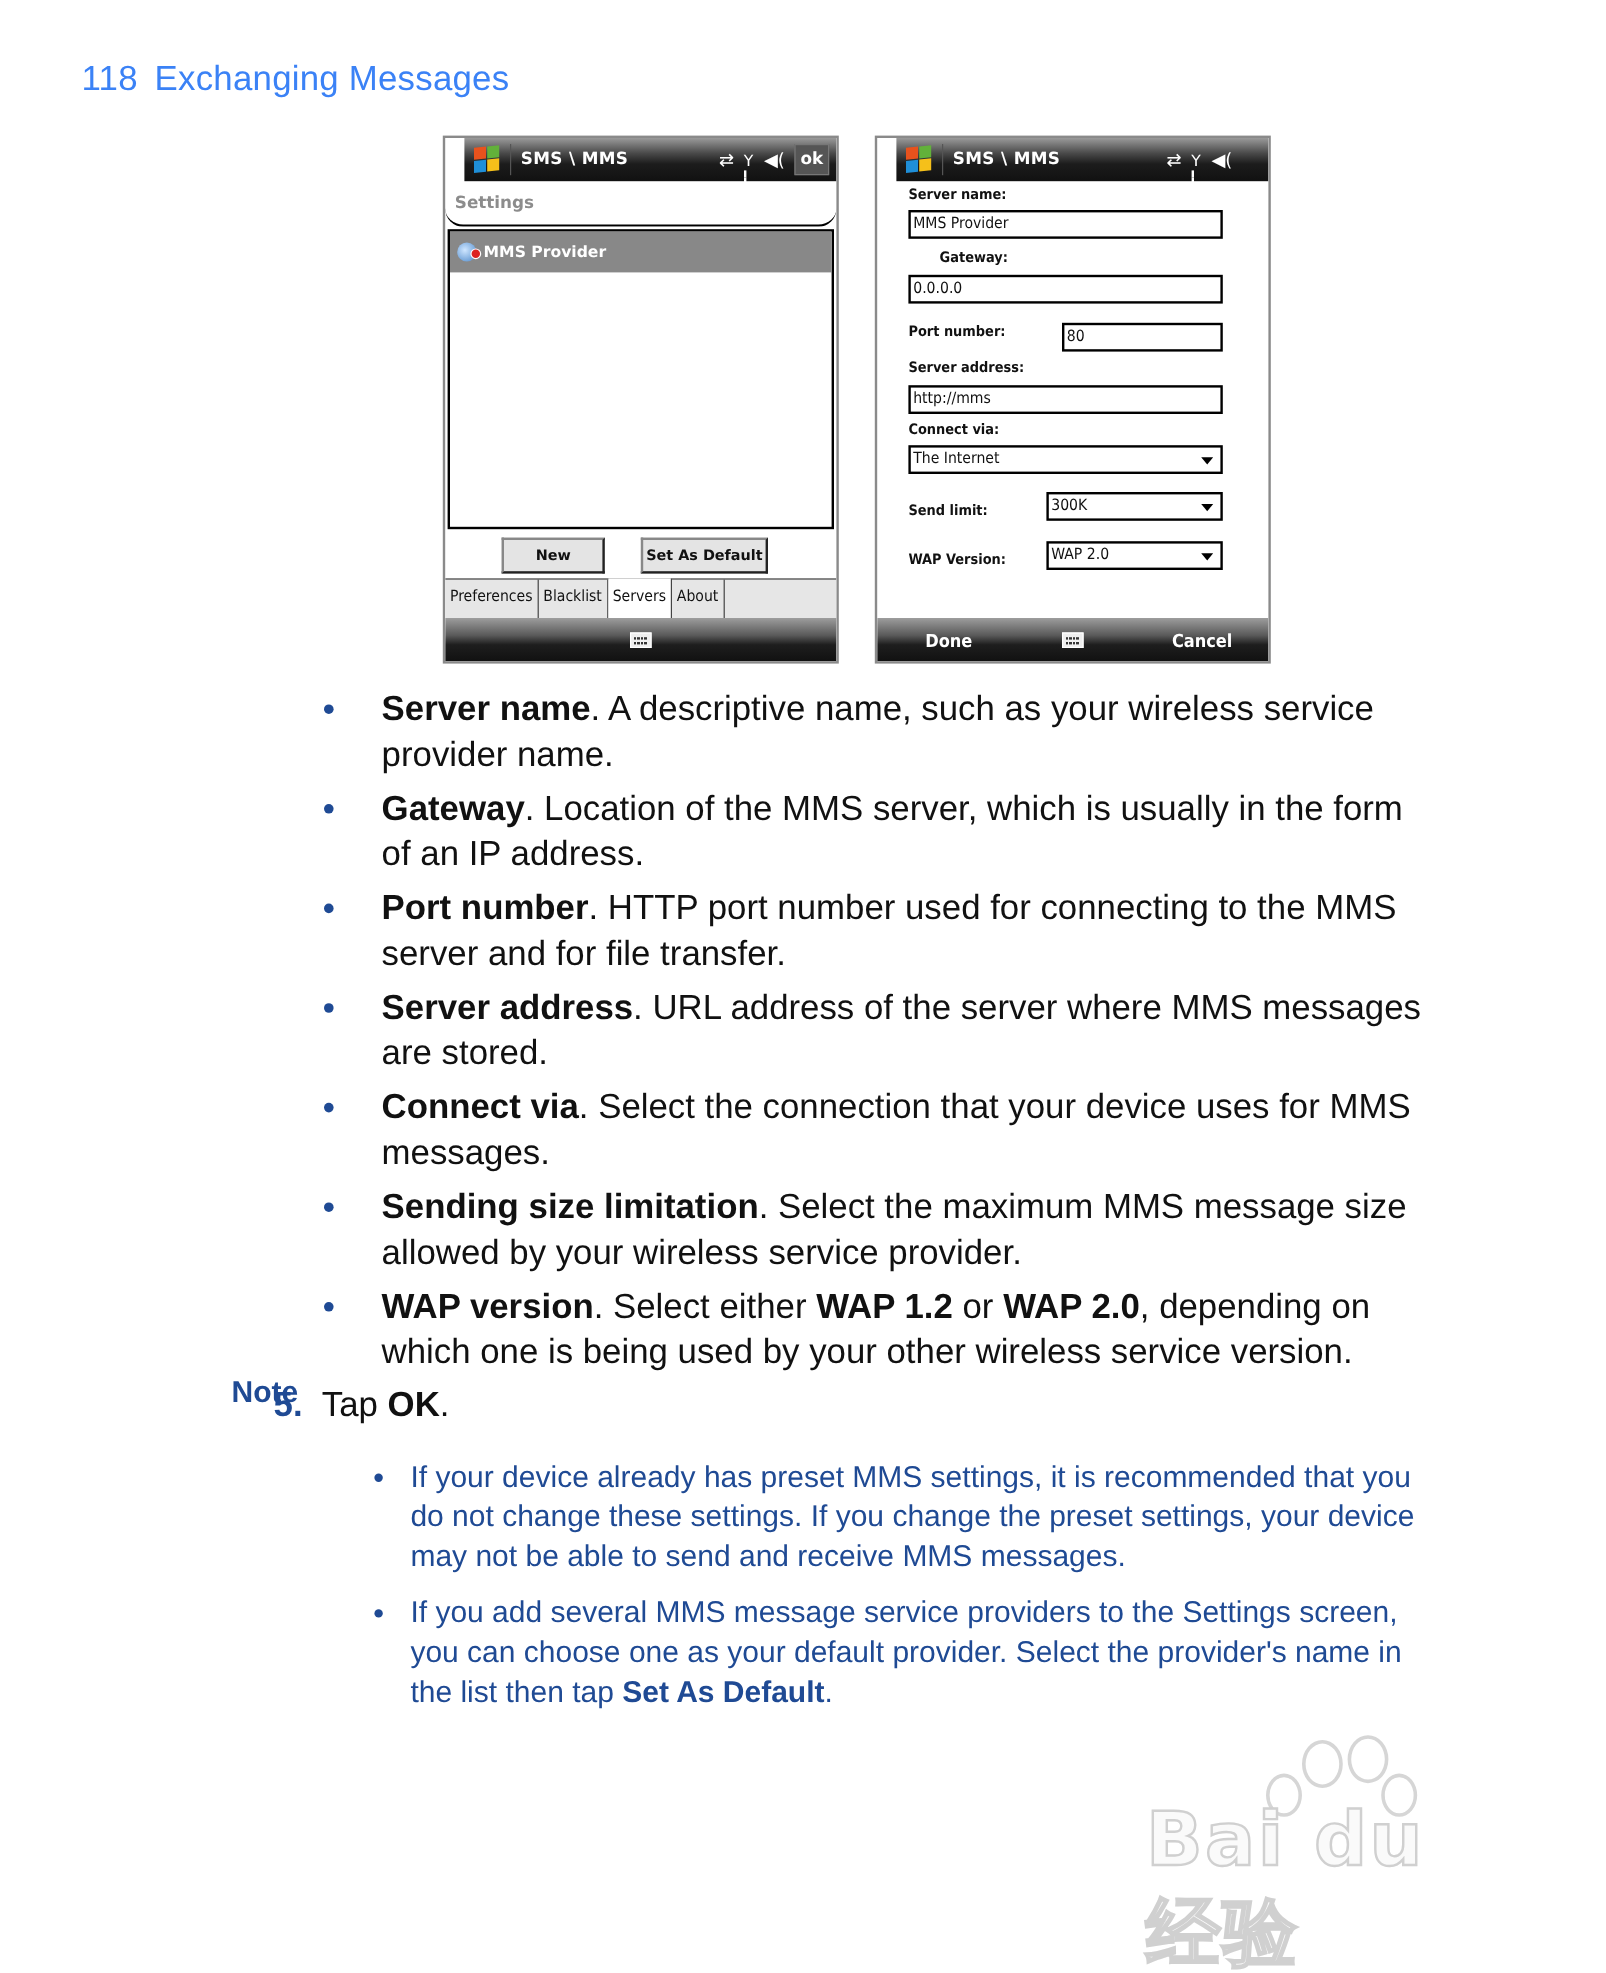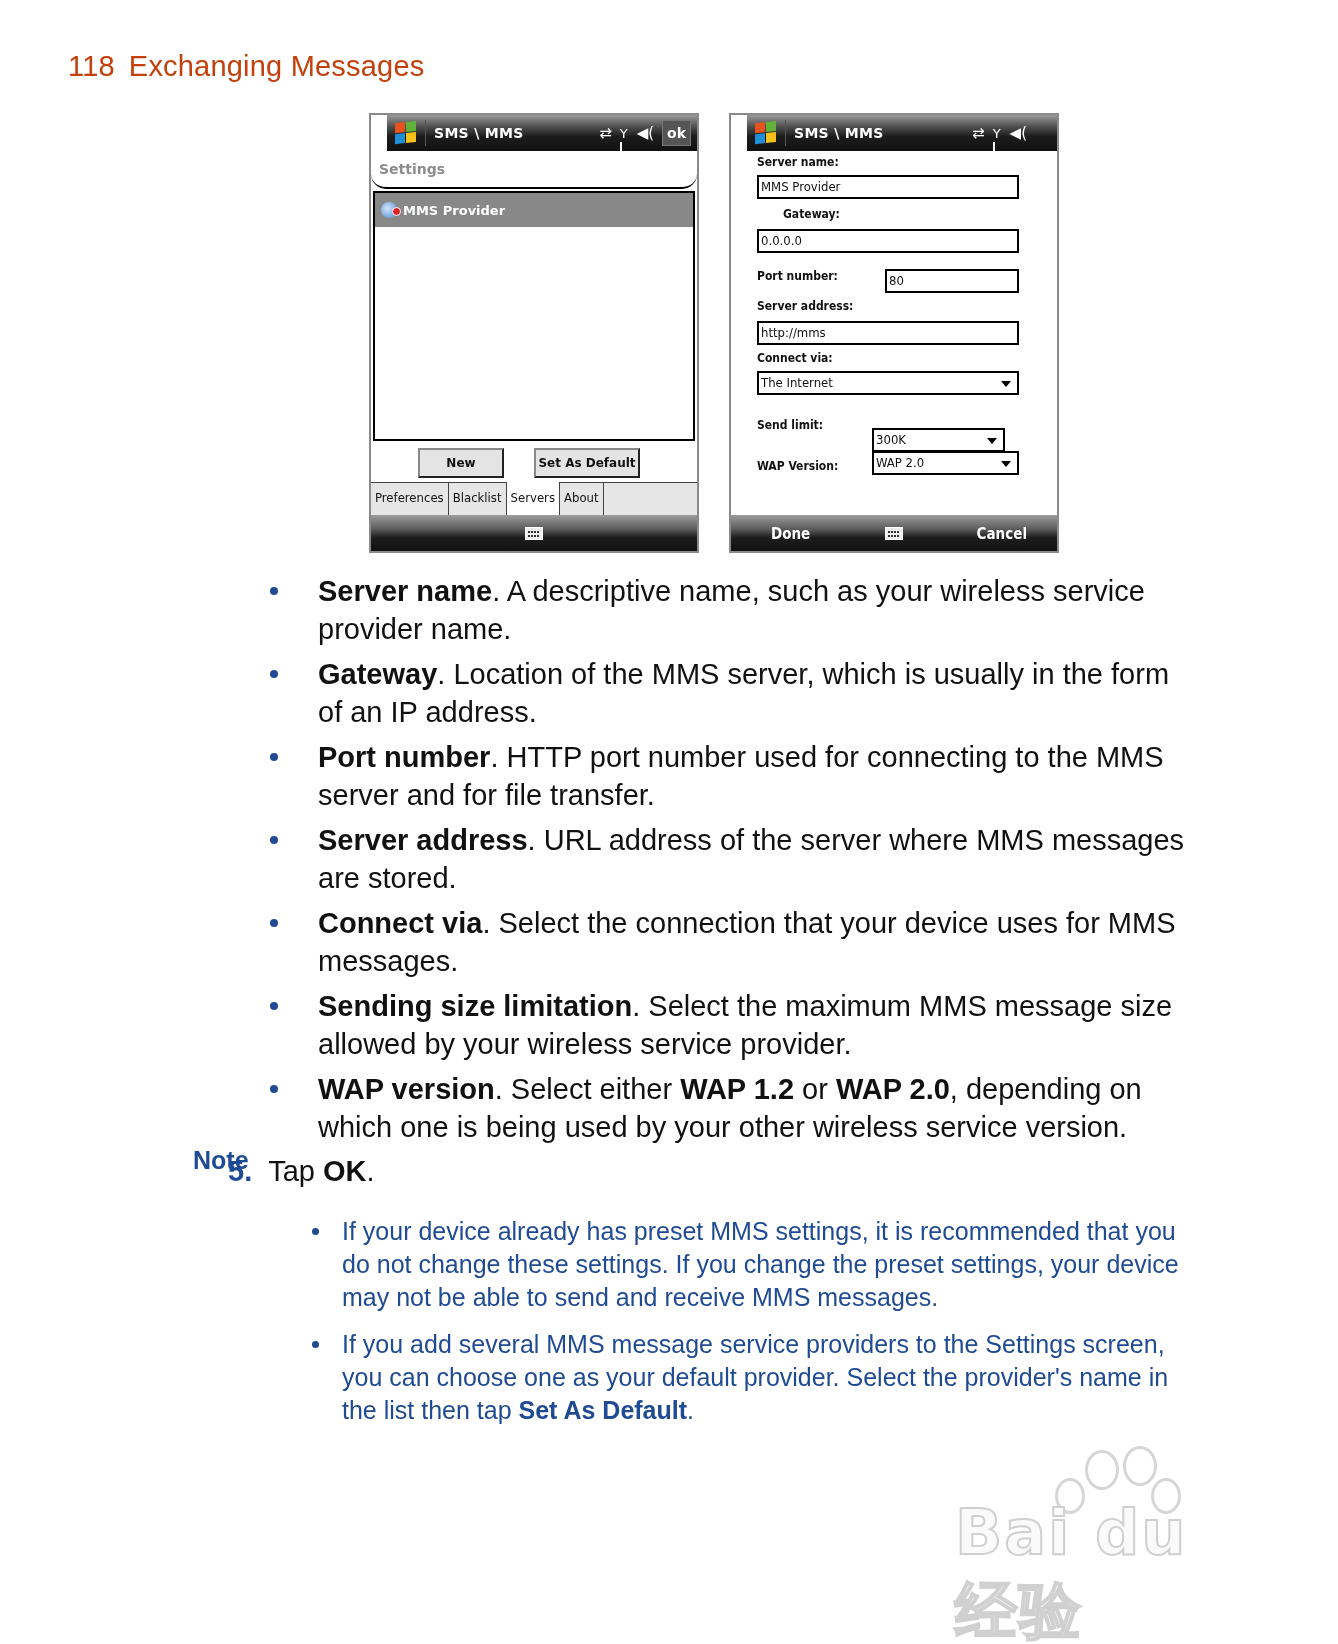--- a/index.html
+++ b/index.html
@@ -1,19 +1,19 @@
 <!DOCTYPE html>
 <html><head>
 <meta charset="utf-8">
 <style>
   html, body { margin: 0; padding: 0; background: #ffffff; }
   body { width: 1338px; height: 1644px; position: relative; overflow: hidden;
          font-family: "DejaVu Sans", sans-serif; color: #111; }
 
-  .page-header { position: absolute; left: 68px; top: 50px; font-size: 29px; color: #c2410c;
+  .page-header { position: absolute; left: 68px; top: 50px; font-size: 29px; color: #3b82f6;
                  font-family: "Liberation Sans", sans-serif; letter-spacing: 0.2px; }
   .page-header .num { margin-right: 14px; }
 
   
   .phone { position: absolute; top: 113px; width: 326px; height: 436px; border: 2px solid #8a8a8a;
            background: #fff; font-family: "DejaVu Sans", sans-serif; overflow: hidden; }
   .phone.left { left: 369px; }
   .phone.right { left: 729px; }
 
   .titlebar { position: absolute; left: 16px; top: 0; right: 0; height: 36px;
@@ -163,21 +163,21 @@
     <div class="flabel" style="top:148px;">Server address:</div>
     <div class="finput full" style="top:170px;">http://mms</div>
 
     <div class="flabel" style="top:200px;">Connect via:</div>
     <div class="finput full" style="top:220px;">
       <span>The Internet</span>
       <span class="arrow"></span>
     </div>
 
     <div class="flabel" style="top:267px;">Send limit:</div>
-    <div class="finput" style="top:259px;left:115px;width:133px;margin-top:18px;">
+    <div class="finput" style="top:259px;left:115px;width:147px;">
       <span>300K</span>
       <span class="arrow"></span>
     </div>
 
     <div class="flabel" style="top:308px;">WAP Version:</div>
     <div class="finput" style="top:300px;left:115px;width:147px;">
       <span>WAP 2.0</span>
       <span class="arrow"></span>
     </div>
   </div>

